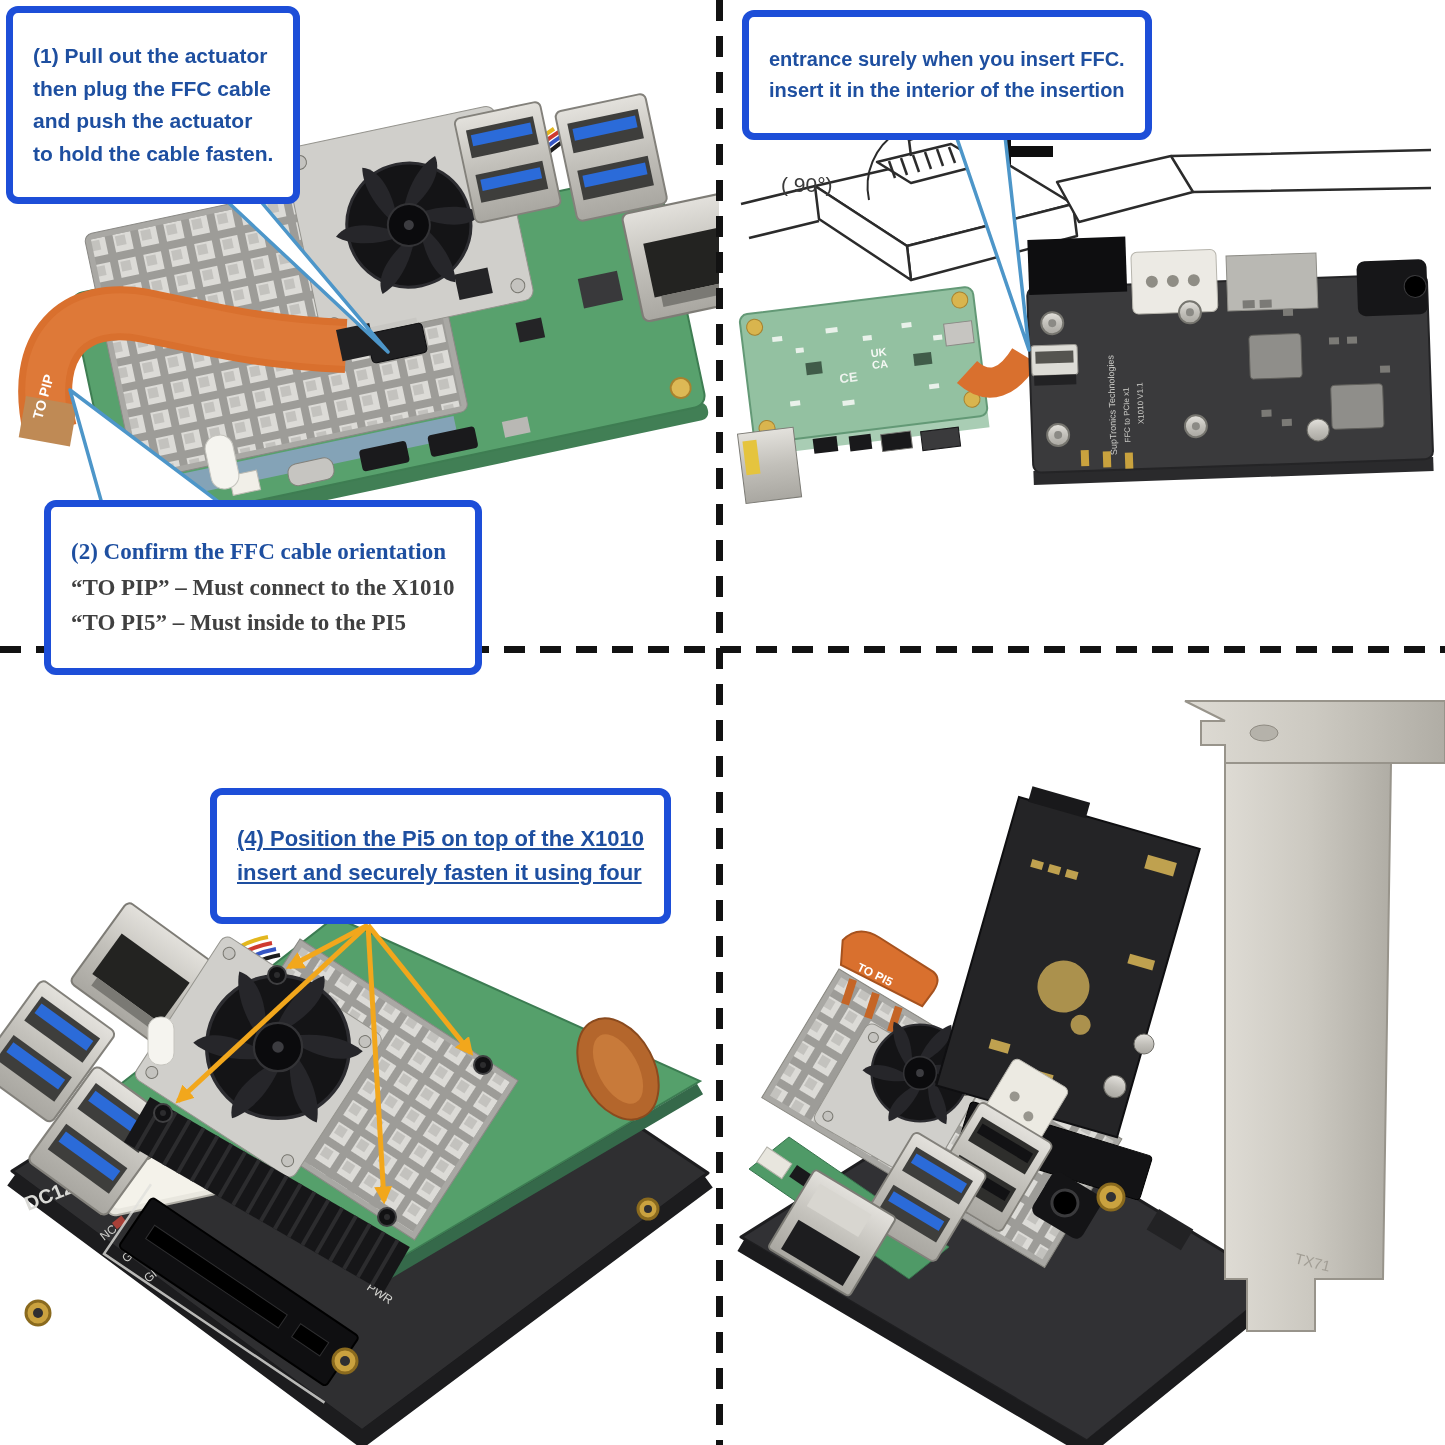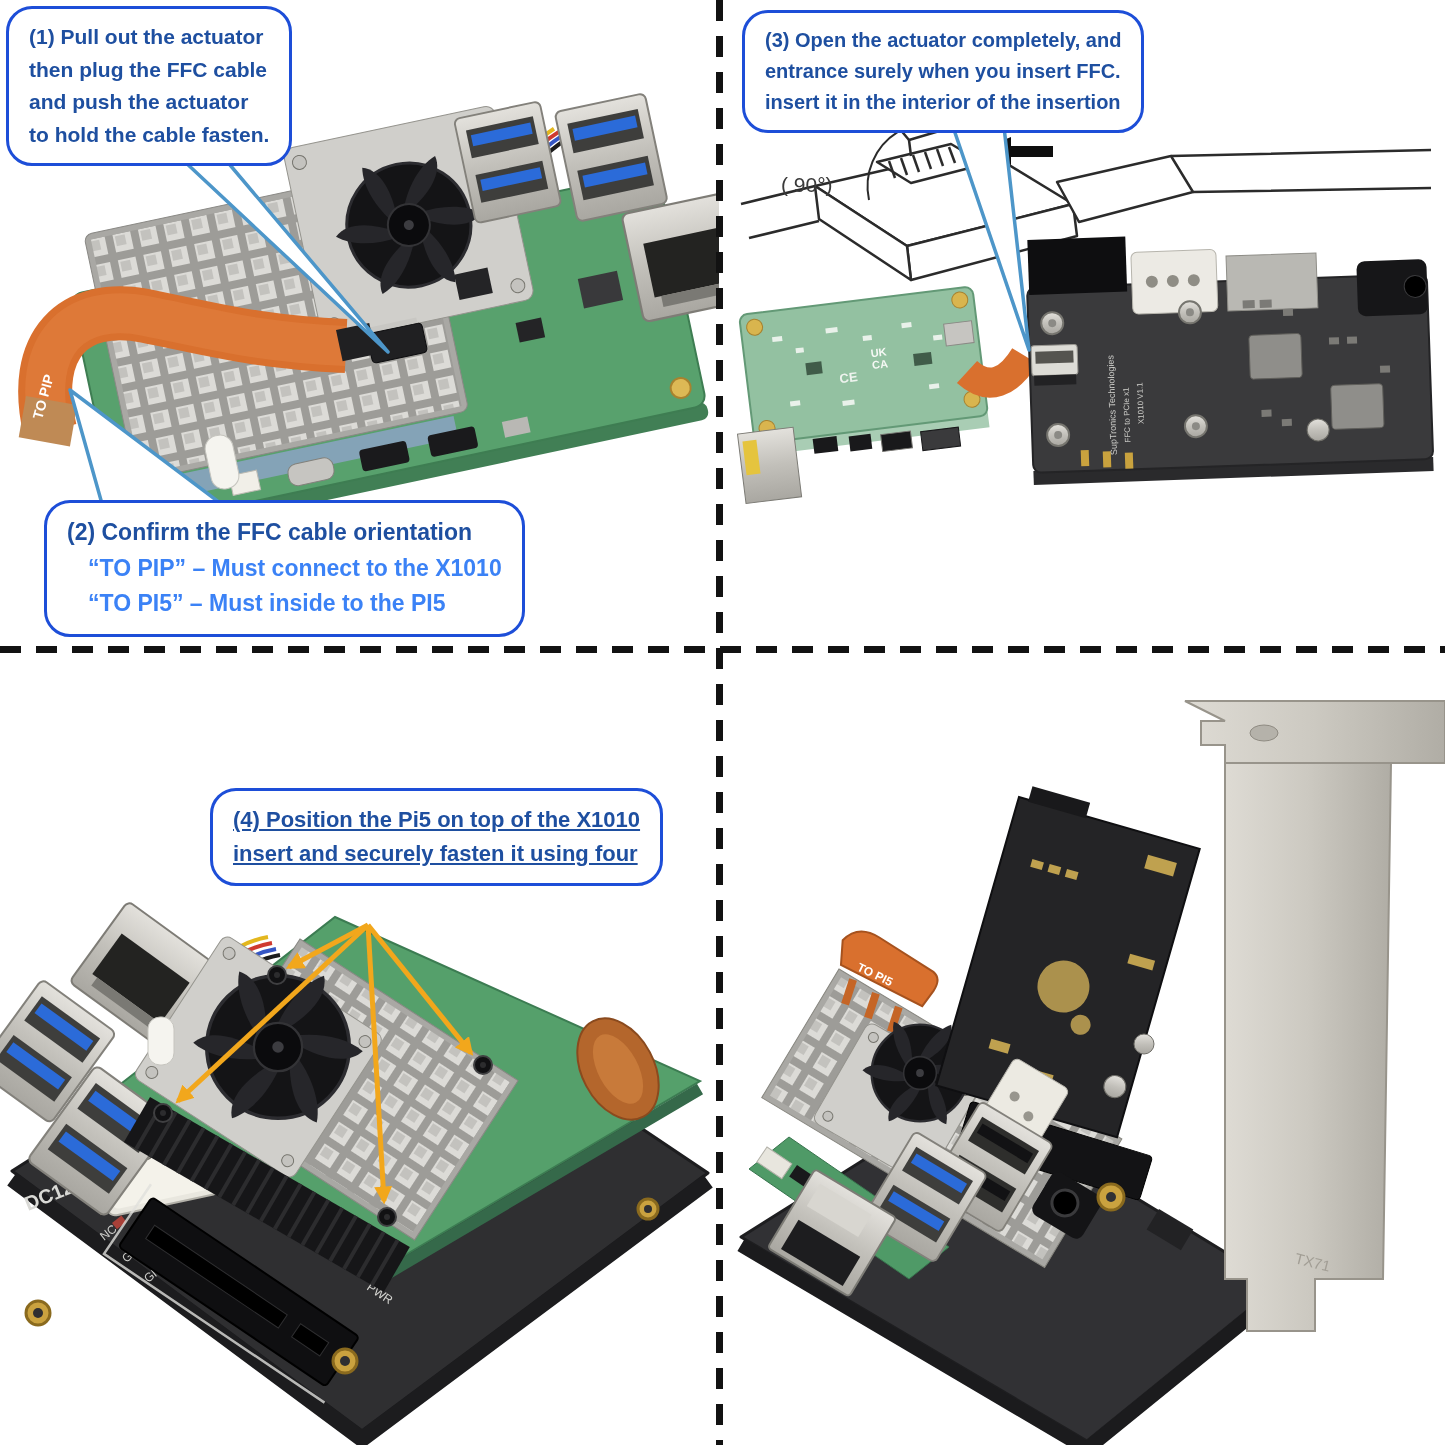--- a/index.html
+++ b/index.html
@@ -4,26 +4,26 @@
 <style>
   html,body{margin:0;padding:0;background:#fff;}
   .canvas{position:relative;width:1445px;height:1445px;background:#ffffff;overflow:hidden;
           font-family:"Liberation Sans",sans-serif;}
   svg.qsvg{position:absolute;z-index:1;}
   .divider{position:absolute;z-index:4;}
   .divider-v{left:716px;top:0;width:7px;height:1445px;
     background:repeating-linear-gradient(180deg,#121212 0 21px,transparent 21px 36px);}
   .divider-h{left:0;top:646px;width:1445px;height:7px;
     background:repeating-linear-gradient(90deg,#121212 0 21px,transparent 21px 36px);}
-  .callout{position:absolute;z-index:5;background:#fff;border:3px solid #1d4ed8;
-    border-radius:26px;padding:12px 20px;font-weight:700;color:#1e4fa0;}
+  .callout{position:absolute;z-index:5;background:#fff;border:7px solid #1d4ed8;
+    border-radius:12px;padding:27px 20px;font-weight:700;color:#1e4fa0;}
   .callout .ln{white-space:nowrap;line-height:1.55;}
   .c1{left:6px;top:6px;font-size:21px;}
-  .c2{left:44px;top:500px;font-size:23px;}
-  .c2 .red{color:#3b82f6;margin-left:21px;}
+  .c2{left:44px;top:500px;font-size:23px;font-family:Liberation Serif, serif;}
+  .c2 .red{color:#404040;}
   .c3{left:742px;top:10px;font-size:20px;}
   .c4{left:210px;top:788px;font-size:22px;text-decoration:underline;}
 </style>
 </head>
 <body>
 
 <div class="canvas">
 
   <svg width="0" height="0" style="position:absolute">
     <defs>
@@ -442,21 +442,20 @@
     <div class="ln">to hold the cable fasten.</div>
   </div>
 
   <div class="callout c2">
     <div class="ln">(2) Confirm the FFC cable orientation</div>
     <div class="ln red">“TO PIP” – Must connect to the X1010</div>
     <div class="ln red">“TO PI5” – Must inside to the PI5</div>
   </div>
 
   <div class="callout c3">
-    <div class="ln">(3) Open the actuator completely, and</div>
     <div class="ln">entrance surely when you insert FFC.</div>
     <div class="ln">insert it in the interior of the insertion</div>
   </div>
 
   <div class="callout c4">
     <div class="ln">(4) Position the Pi5 on top of the X1010</div>
     <div class="ln">insert and securely fasten it using four</div>
   </div>
 
 </div>

